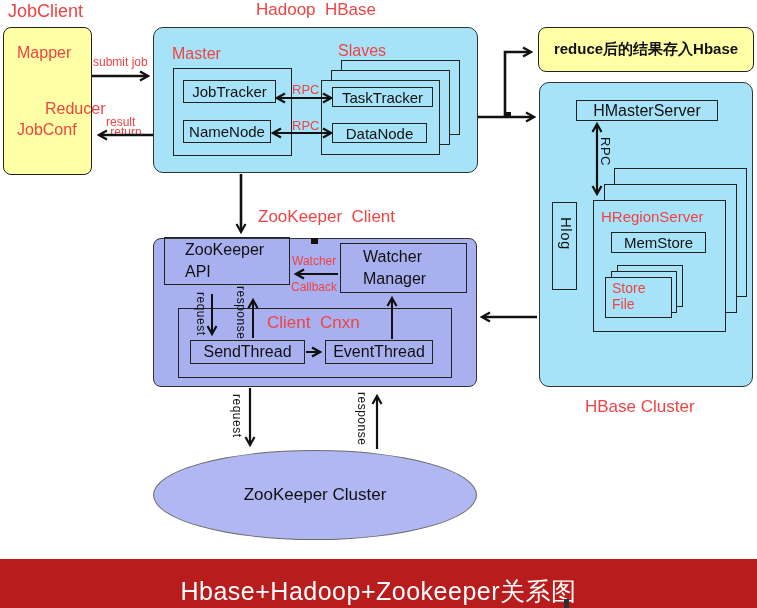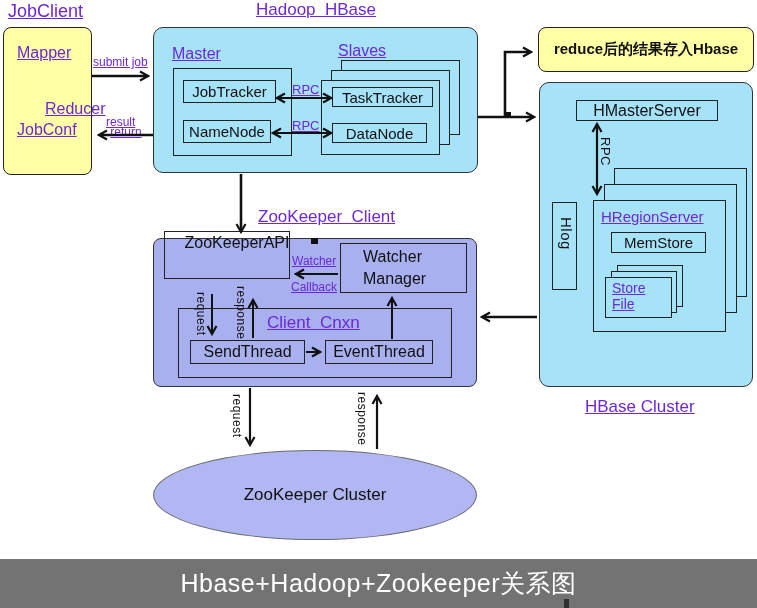--- a/index.html
+++ b/index.html
@@ -2,32 +2,32 @@
 <html><head>
 <meta charset="utf-8">
 <style>
   html,body { margin:0; padding:0; background:#ffffff; }
   #canvas {
     position:relative; width:757px; height:608px; overflow:hidden;
     font-family:"Liberation Sans","DejaVu Sans",sans-serif;
     color:#111; background:#ffffff;
   }
   .abs { position:absolute; box-sizing:border-box; }
-  .lbl { position:absolute; white-space:pre; color:#6d28d9; line-height:1.1;text-decoration:underline; }
+  .lbl { position:absolute; white-space:pre; color:#ef4444; line-height:1.1; }
   .vtext { position:absolute; writing-mode:vertical-rl; text-orientation:mixed;
            white-space:pre; color:#111; letter-spacing:0.5px; }
   .cyanbox  { background:#a6e3f8; border:1.6px solid #333; border-radius:10px; }
   .yellowbox{ background:#ffffa6; border:1.5px solid #222; border-radius:8px;font-weight:bold; }
   .purplebox{ background:#a8b0f0; border:1.5px solid #333; border-radius:8px; }
   .innerbox { border:1.2px solid #222; background:transparent;
               display:flex; align-items:center; justify-content:center; }
   .stackcyan{ border:1.2px solid #222; background:#a6e3f8; }
   .ellipse  { background:#b0b7f2; border:1.6px solid #6b6b6b; border-radius:50%;
               display:flex; align-items:center; justify-content:center; }
-  .footer   { background:#737373; display:flex; align-items:center; justify-content:center; }
+  .footer   { background:#b91c1c; display:flex; align-items:flex-end; justify-content:center; }
   .footer-title { color:#ffffff; font-size:25px; letter-spacing:0.5px; white-space:pre; }
   svg.overlay { position:absolute; left:0; top:0; pointer-events:none; }
 </style>
 </head>
 <body>
 
 <div id="canvas">
 
   <div class="lbl" style="left:8px; top:2px; font-size:18px;">JobClient</div>
   <div class="abs yellowbox" style="left:3px; top:27px; width:89px; height:148px;"></div>
@@ -76,22 +76,22 @@
   <div class="abs stackcyan" style="left:611px; top:271px; width:66px; height:42px;"></div>
   <div class="abs stackcyan" style="left:605px; top:277px; width:67px; height:41px;"></div>
   <div class="lbl" style="left:612px; top:281px; font-size:14px;">Store</div>
   <div class="lbl" style="left:612px; top:297px; font-size:14px;">File</div>
 
   <div class="lbl" style="left:585px; top:398px; font-size:17px;">HBase Cluster</div>
 
   <div class="lbl" style="left:258px; top:208px; font-size:17px;">ZooKeeper  Client</div>
   <div class="abs purplebox" style="left:153px; top:238px; width:324px; height:149px;"></div>
 
-  <div class="abs" style="left:164px; top:231px; width:126px; height:48px; border:1.2px solid #222;
-       display:flex; justify-content:center; padding-left:20px; box-sizing:border-box;">
+  <div class="abs" style="left:164px; top:237px; width:126px; height:48px; border:1.2px solid #222;
+       display:flex; flex-direction:column; justify-content:center; padding-left:20px; box-sizing:border-box;">
     <div style="font-size:16px; line-height:22px;">ZooKeeper</div>
     <div style="font-size:16px; line-height:22px;">API</div>
   </div>
 
   <div class="abs" style="left:340px; top:243px; width:127px; height:50px; border:1.2px solid #222;
        display:flex; flex-direction:column; justify-content:center; padding-left:22px; box-sizing:border-box;">
     <div style="font-size:16px; line-height:22px;">Watcher</div>
     <div style="font-size:16px; line-height:22px;">Manager</div>
   </div>
 

